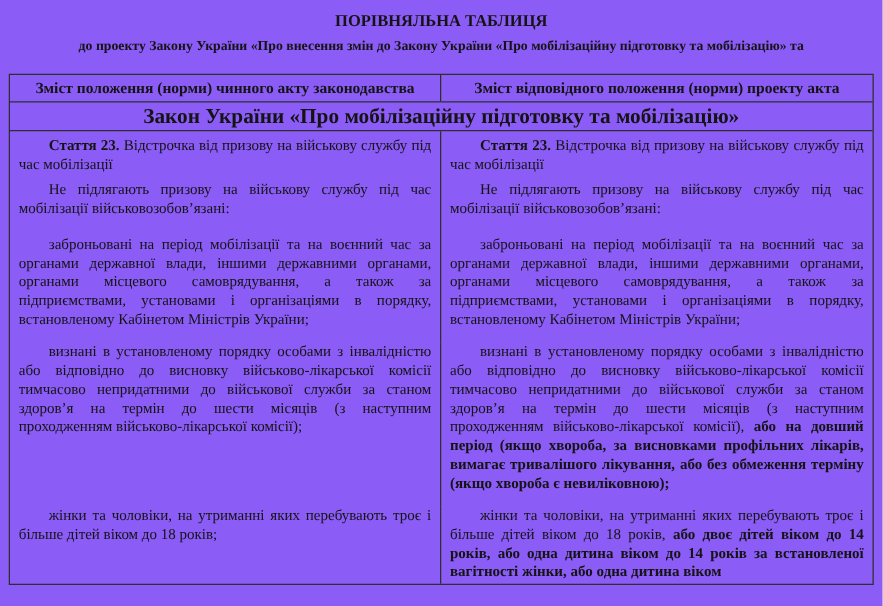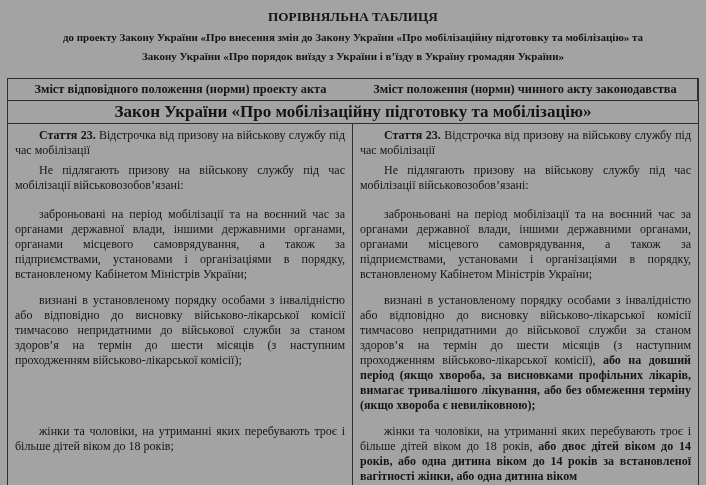--- a/index.html
+++ b/index.html
@@ -1,17 +1,17 @@
 <!DOCTYPE html>
 <html><head>
 <meta charset="utf-8">
 <style>
   html, body { margin:0; padding:0; background:#e9e9e9; }
   .page {
-    width:706px; height:485px; margin:0 auto; background:#a3a3a3;
+    width:706px; height:485px; margin:0 auto; background:#8b5cf6;
     font-family:"Liberation Serif", serif; color:#141414;
     overflow:hidden; position:relative; box-sizing:border-box;
   }
   .title-block { text-align:center; font-weight:bold; padding-top:8px; }
   .title-line-1 { font-size:13.2px; line-height:18px; margin-bottom:2px; }
   .title-line-2, .title-line-3 { font-size:11px; line-height:19px; white-space:nowrap; }
   .cmp-table {
     margin:12px 7px 0 7px;
     border:1.6px solid #2e2e2e;
   }
@@ -40,28 +40,27 @@
   .b { font-weight:bold; }
 </style>
 </head>
 <body>
 
 <div class="page">
 
   <div class="title-block">
     <div class="title-line-1">ПОРІВНЯЛЬНА ТАБЛИЦЯ</div>
     <div class="title-line-2">до проекту Закону України «Про внесення змін до Закону України «Про мобілізаційну підготовку та мобілізацію» та</div>
-    <div class="title-line-3">Закону України «Про порядок виїзду з України і в’їзду в Україну громадян України»</div>
   </div>
 
   <div class="cmp-table">
 
     <div class="header-row">
+      <div class="header-cell hc-left">Зміст положення (норми) чинного акту законодавства</div>
       <div class="header-cell">Зміст відповідного положення (норми) проекту акта</div>
-      <div class="header-cell hc-left">Зміст положення (норми) чинного акту законодавства</div>
     </div>
 
     <div class="law-row">Закон України «Про мобілізаційну підготовку та мобілізацію»</div>
 
     <div class="body-row r1">
       <div class="cell c-left">
         <p><span class="b">Стаття 23.</span><span> Відстрочка від призову на військову службу під час мобілізації</span></p>
       </div>
       <div class="cell">
         <p><span class="b">Стаття 23.</span><span> Відстрочка від призову на військову службу під час мобілізації</span></p>

